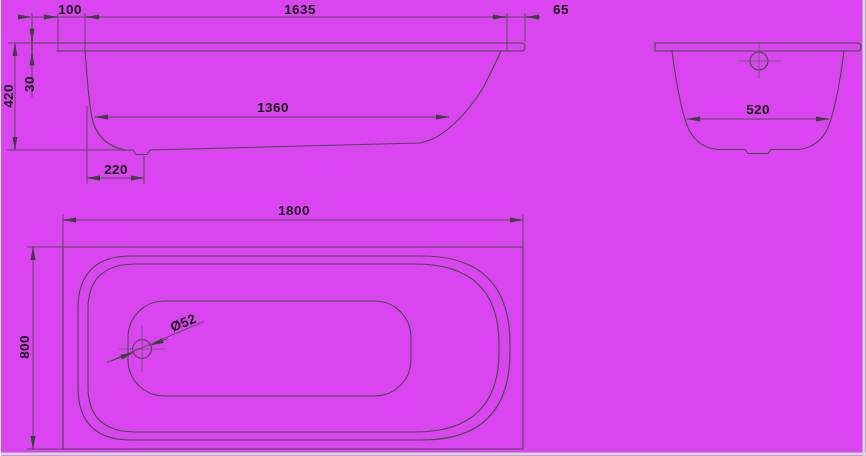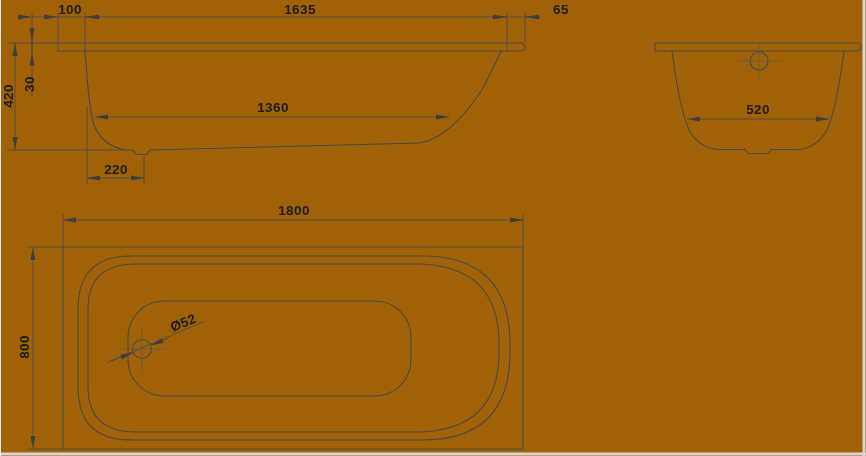--- a/index.html
+++ b/index.html
@@ -1,16 +1,16 @@
 <!DOCTYPE html>
 <html><head>
 <meta charset="utf-8">
 <style>
   html,body{margin:0;padding:0;background:#ffffff;}
-  #stage{position:relative;width:866px;height:456px;background:#a16207;overflow:hidden;
+  #stage{position:relative;width:866px;height:456px;background:#d946ef;overflow:hidden;
          font-family:"Liberation Sans",sans-serif;text-decoration:underline;}
   svg{display:block}
   .geo{stroke:#4a4a4a;stroke-width:1.1;fill:none;stroke-linejoin:round;stroke-linecap:round;}
   .dim{stroke:#4c4c4c;stroke-width:0.9;fill:none;stroke-linecap:butt;}
   .thin{stroke:#5a5a5a;stroke-width:0.7;}
   .pageborder{stroke:#d7d7d7;stroke-width:3;}
   text{fill:#1b1b1b;font-family:"Liberation Sans",sans-serif;font-size:13.5px;font-weight:700;
        letter-spacing:0.4px;}
   .rot{text-anchor:middle;}
   .ctr{text-anchor:middle;}

